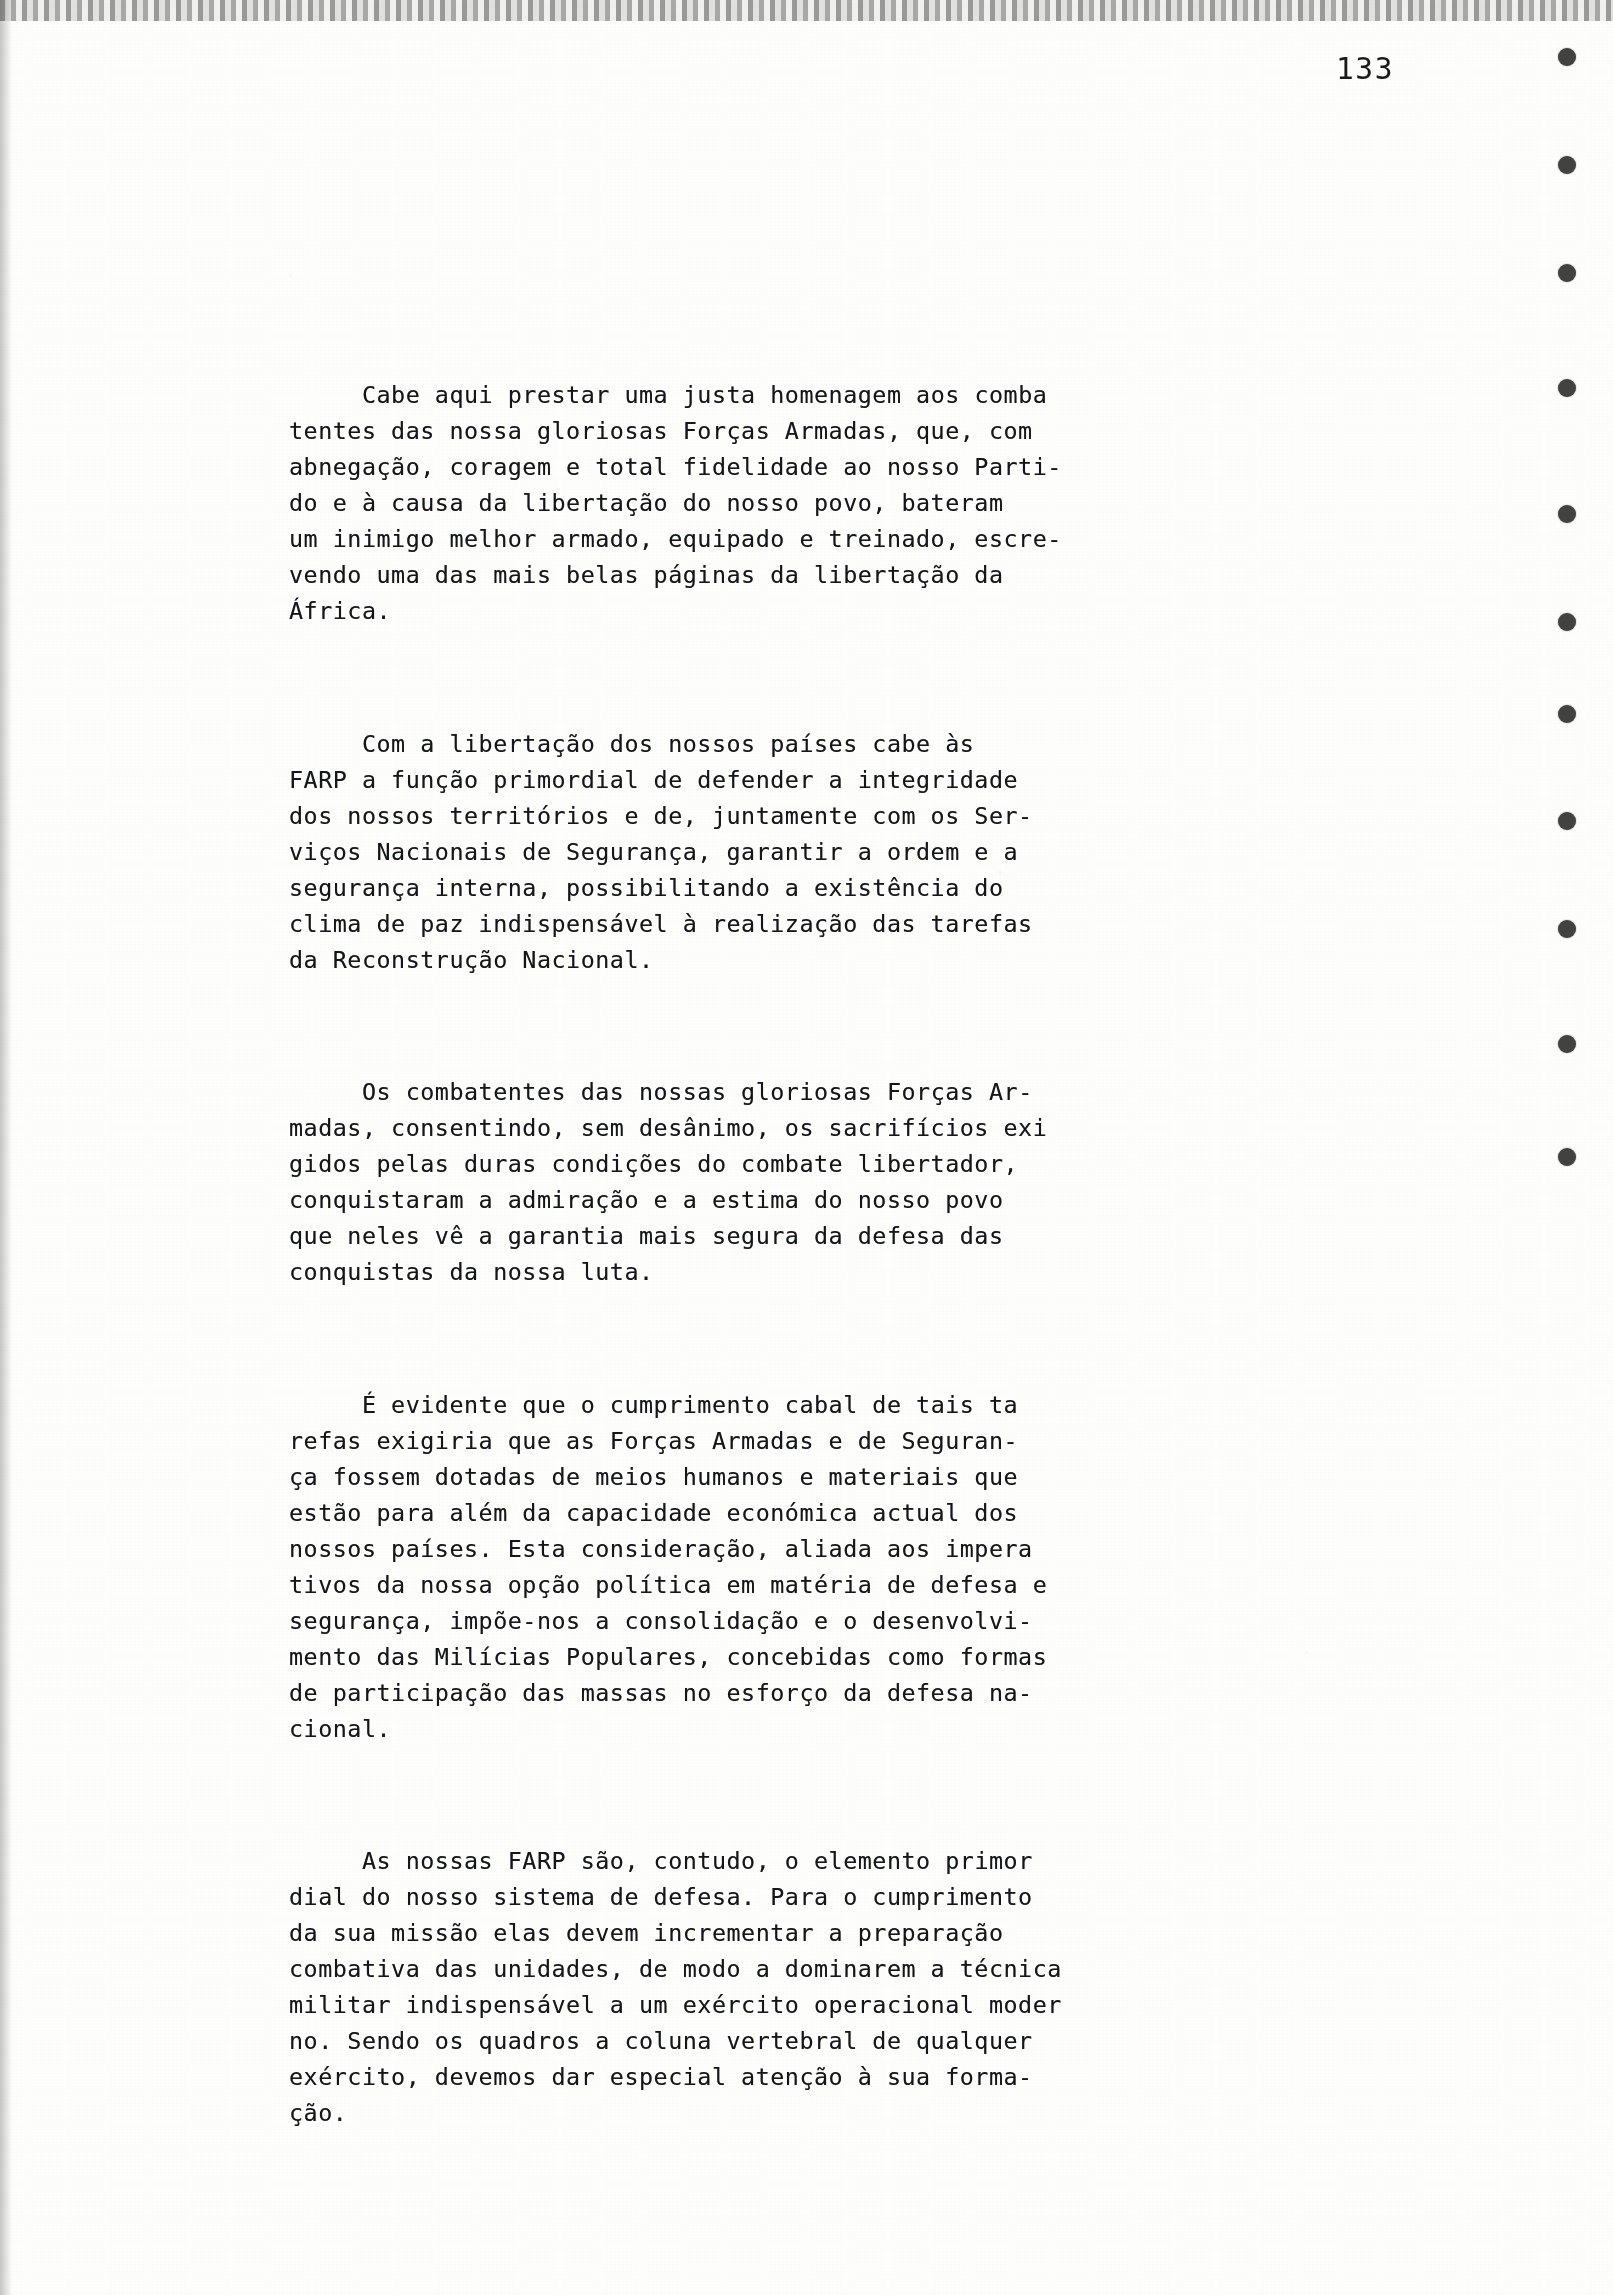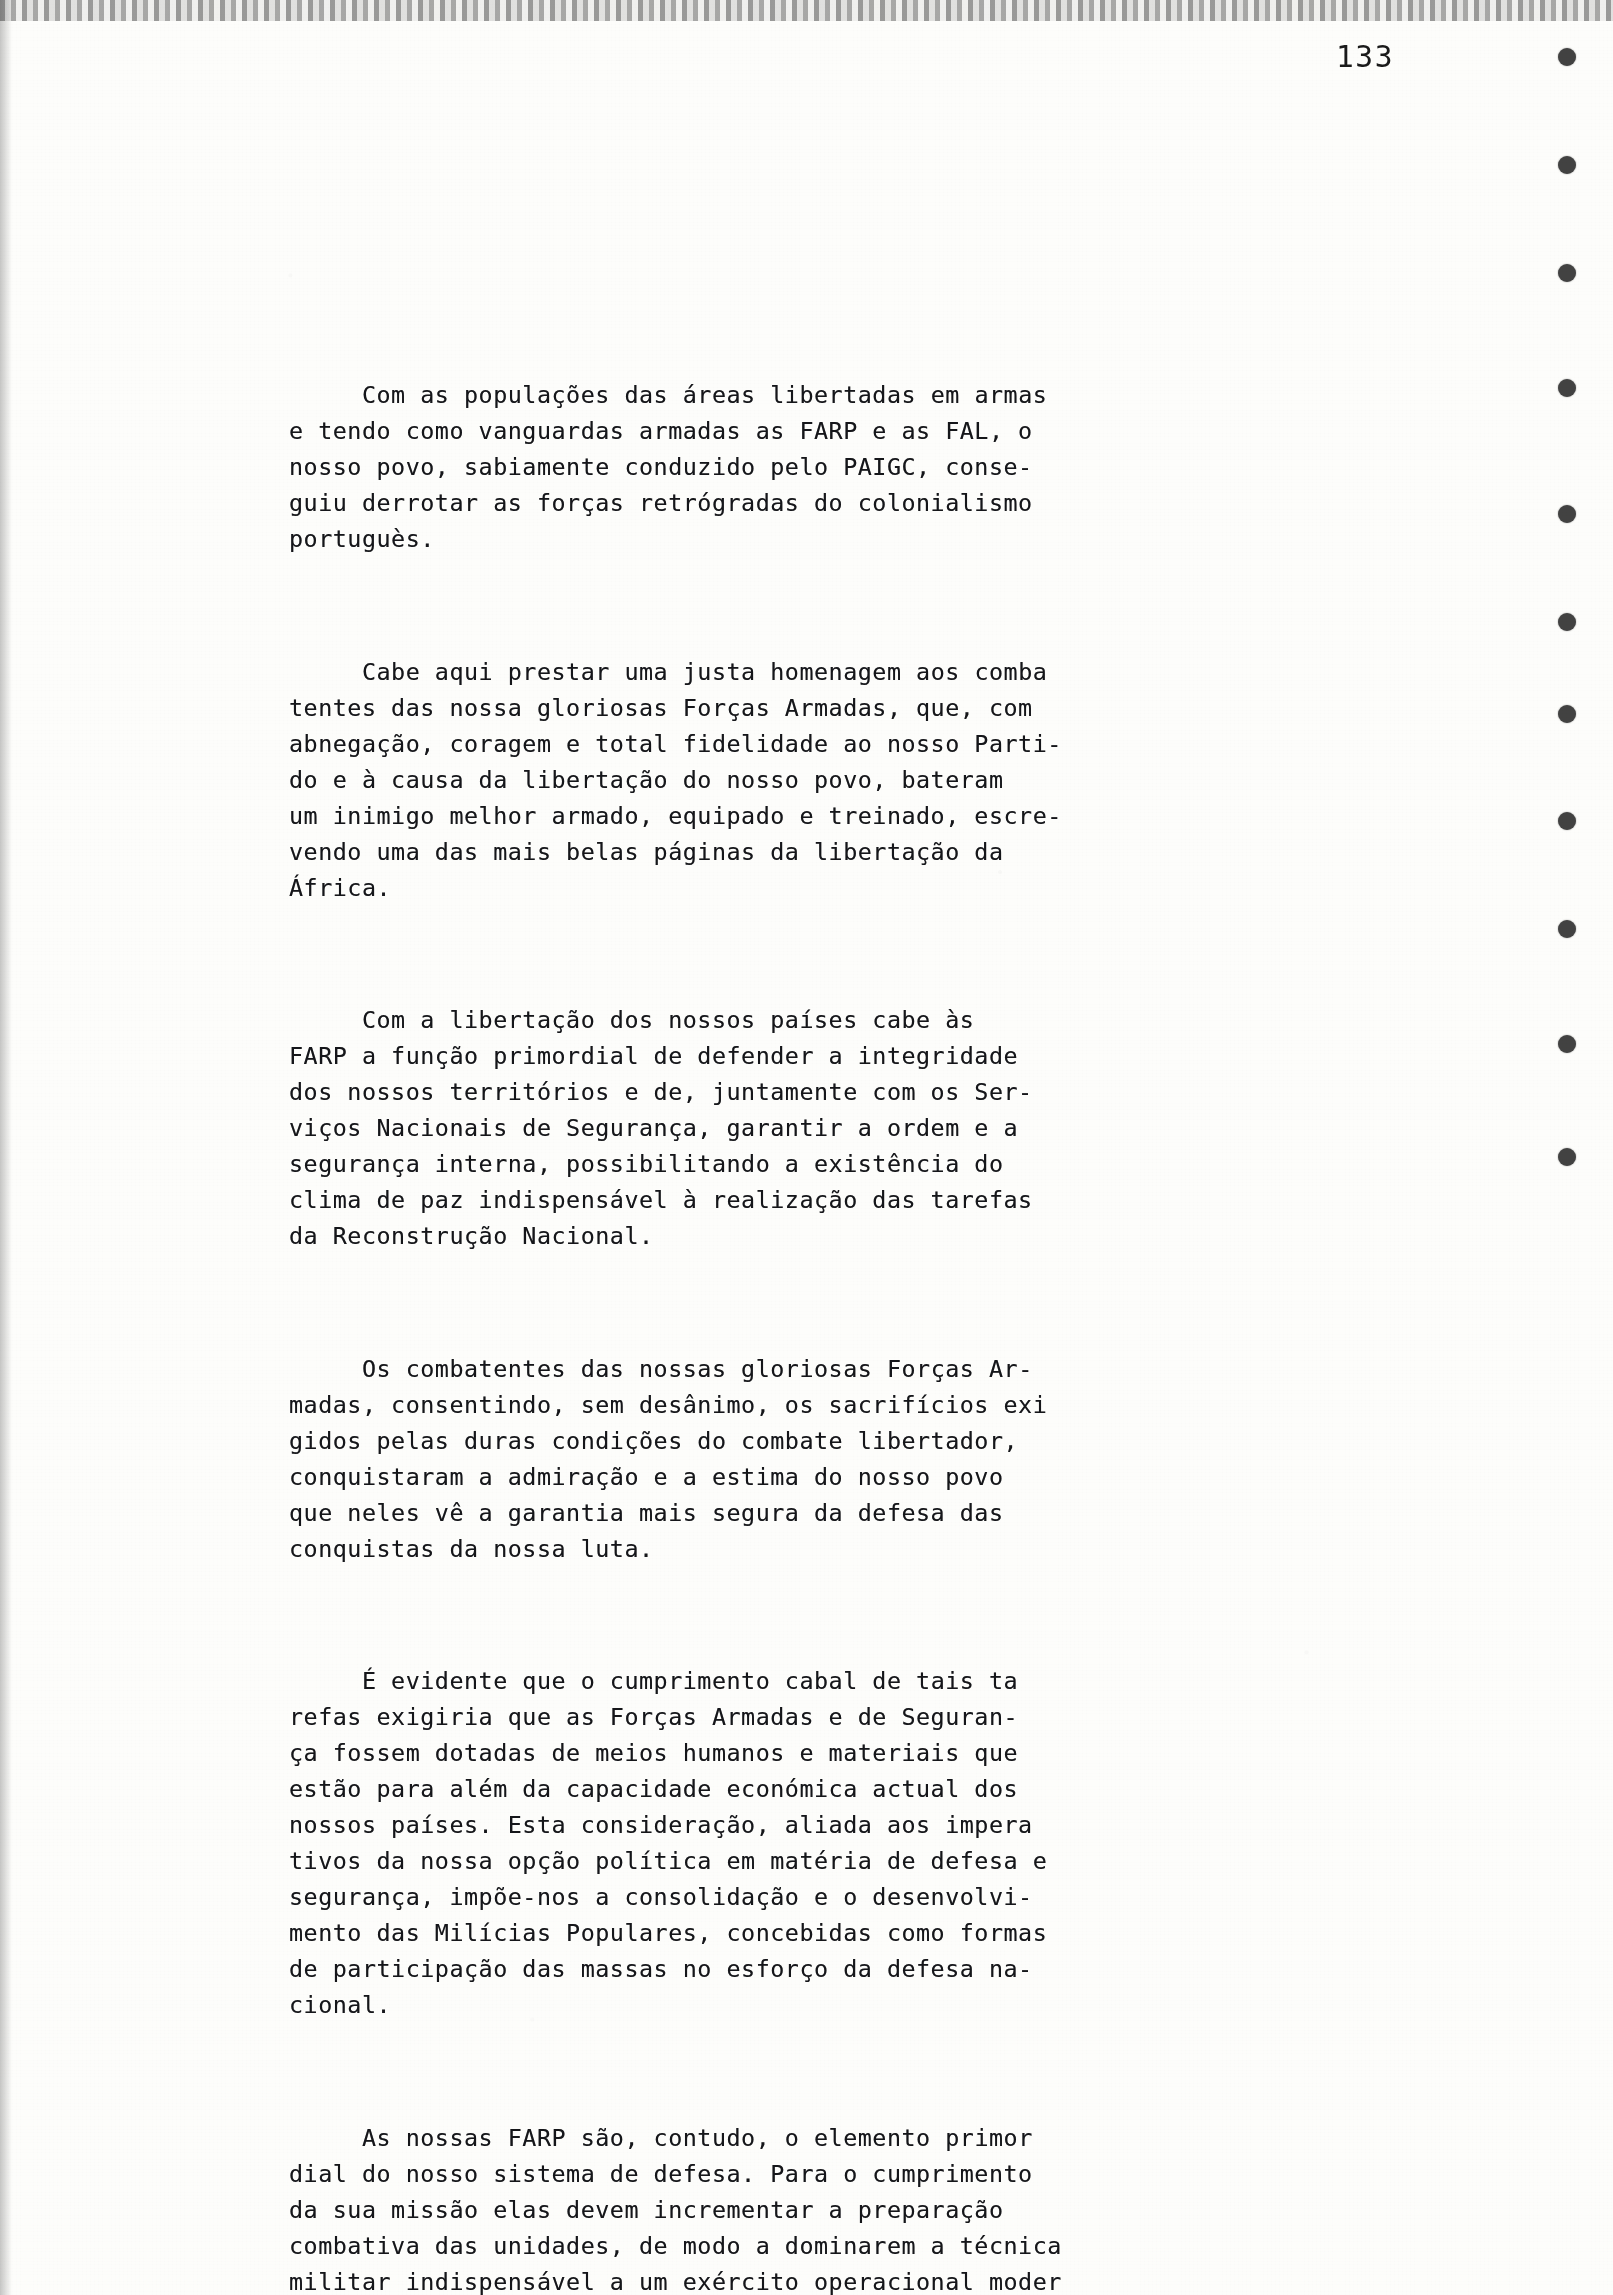--- a/index.html
+++ b/index.html
@@ -64,21 +64,21 @@
     width: 18px; height: 18px;
     border-radius: 50%;
     background: #2e2e2e;
     box-shadow: 0 0 1.6px rgba(0,0,0,.5);
     opacity: .9;
   }
 
   
   .folio {
     position: absolute;
-    top: 40px;
+    top: 52px;
     left: 1336px;
     font-size: 29.5px;
     letter-spacing: 1.6px;
     color: #1a1a1a;
     font-family: "DejaVu Sans Mono", "Liberation Mono", monospace;
   }
 
   
   .body-text {
     position: absolute;
@@ -104,25 +104,20 @@
 <body>
 
 <div class="page">
   <div class="grain"></div>
   <div class="top-edge"></div>
   <div class="left-edge"></div>
 
   <div class="folio">133</div>
 
   <div class="body-text">
-    <p class="para">     Com as populações das áreas libertadas em armas
-e tendo como vanguardas armadas as FARP e as FAL, o
-nosso povo, sabiamente conduzido pelo PAIGC, conse-
-guiu derrotar as forças retrógradas do colonialismo
-portuguès.</p>
     <p class="para">     Cabe aqui prestar uma justa homenagem aos comba
 tentes das nossa gloriosas Forças Armadas, que, com
 abnegação, coragem e total fidelidade ao nosso Parti-
 do e à causa da libertação do nosso povo, bateram
 um inimigo melhor armado, equipado e treinado, escre-
 vendo uma das mais belas páginas da libertação da
 África.</p>
     <p class="para">     Com a libertação dos nossos países cabe às
 FARP a função primordial de defender a integridade
 dos nossos territórios e de, juntamente com os Ser-

